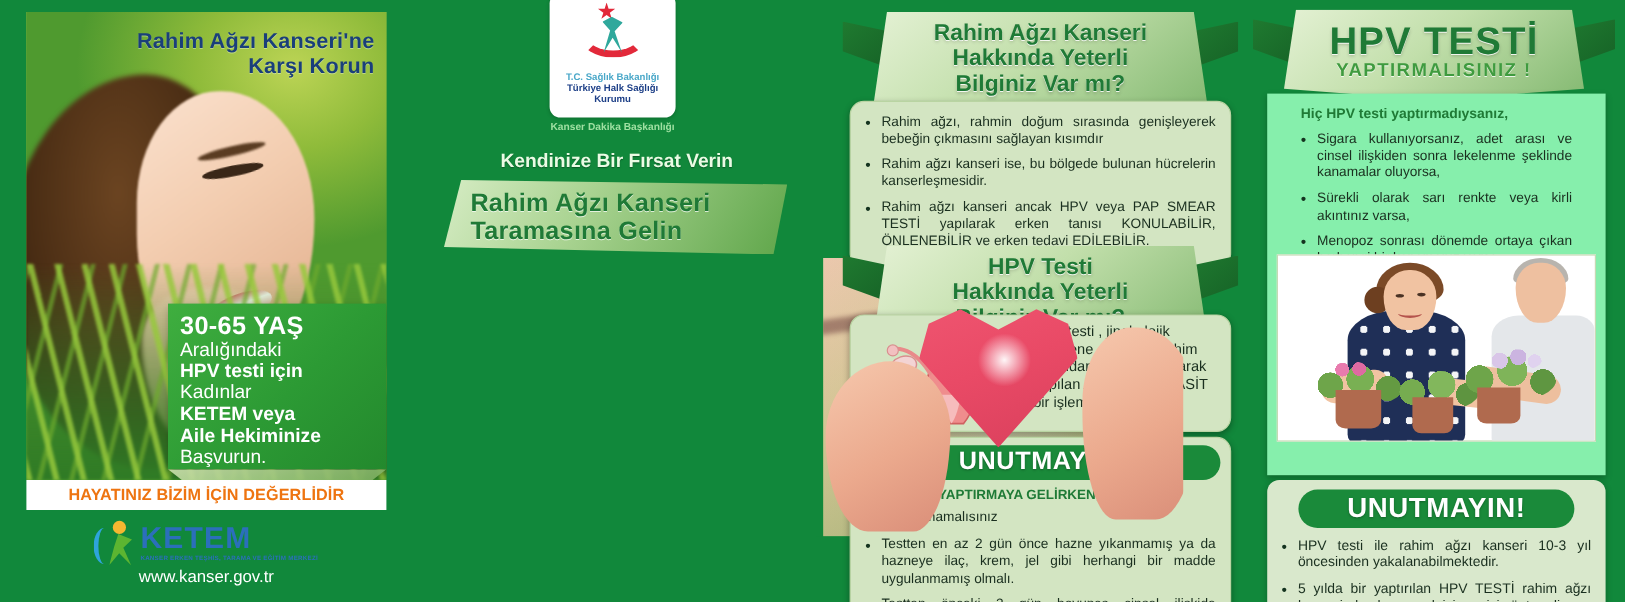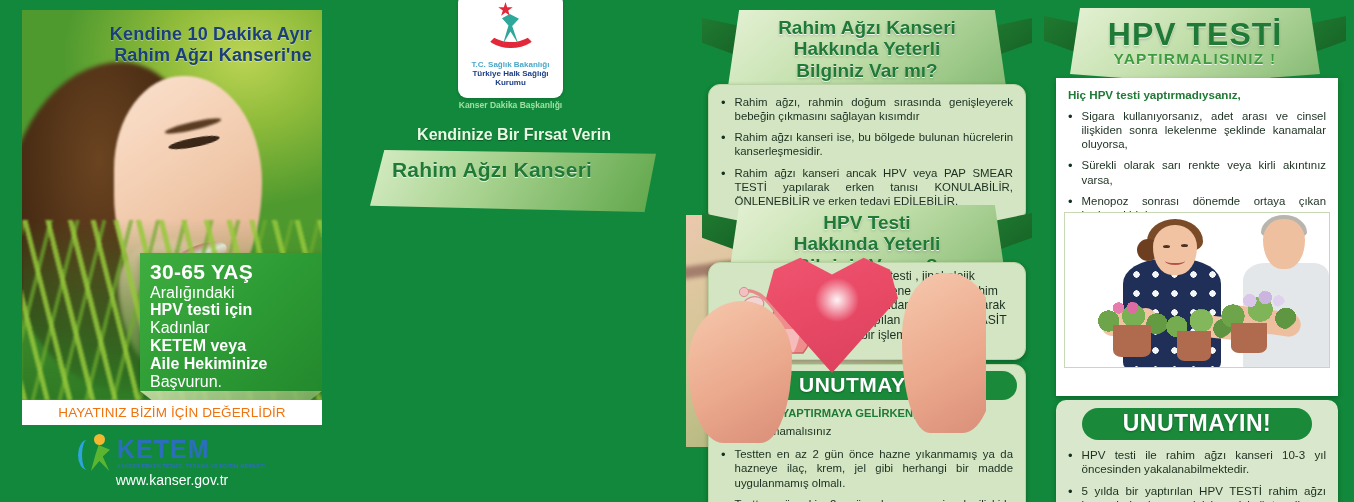--- a/index.html
+++ b/index.html
@@ -83,21 +83,21 @@
   #p1-fold {
     position: absolute; left: 118px; top: 381px; width: 182px; height: 20px;
     background: linear-gradient(160deg,#cfe3b0 0%, #9dc57e 50%, #6ea453 100%);
     clip-path: polygon(0 0, 100% 0, 86% 100%, 14% 100%);
     opacity: .9;
   }
   #p1-white {
     position: absolute; left: 22px; top: 400px; width: 300px; height: 25px;
     background: #fff; display: flex; align-items: center; justify-content: center;
   }
-  #p1-white span { color: #ee7410; font-weight: normal; font-size: 13.5px; letter-spacing: .1px; }
+  #p1-white span { color: #ee7410; font-weight: bold; font-size: 13.5px; letter-spacing: .1px; }
   #p1-logo { position: absolute; left: 22px; top: 428px; width: 300px; height: 70px; }
   #ketem-row { position: absolute; left: 56px; top: 6px; display: flex; align-items: center; }
   #ketem-mark { position: relative; width: 36px; height: 38px; }
   #ketem-mark .dot { position: absolute; left: 16px; top: 0; width: 11px; height: 11px; border-radius: 50%; background: #f5b731; }
   #ketem-mark .arcL { position: absolute; left: 0; top: 6px; width: 18px; height: 30px; border-left: 4px solid #2ea4dc; border-radius: 60% 0 0 60%; }
   #ketem-mark .body { position: absolute; left: 13px; top: 11px; width: 19px; height: 26px; background: #5cb531; clip-path: polygon(40% 0, 100% 18%, 62% 44%, 96% 100%, 44% 62%, 0 100%, 22% 40%); }
   #ketem-word { margin-left: 3px; }
   #ketem-word .kt { font-weight: bold; font-size: 25px; color: #2b6fbb; letter-spacing: 1px; line-height: 1; }
   #ketem-word .sub { font-size: 5.2px; font-weight: bold; color: #2b6fbb; letter-spacing: .2px; margin-top: 1px; }
   #ketem-url { position: absolute; left: 0; top: 44px; width: 300px; text-align: center; color: #fff; font-weight: normal; font-size: 14px; }
@@ -199,21 +199,21 @@
     padding: 2px 0 3px; text-shadow: 0 1px 2px rgba(0,0,0,.3);
   }
   .unut-sub { font-size: 11.2px; font-weight: bold; color: #1f7a36; margin: 0 12px 5px; }
 
   
   #panel4 { position: absolute; left: 1040px; top: 0; width: 314px; height: 502px; }
   #p4-box { position: absolute; left: 4px; top: 8px; width: 302px; }
   #p4-box .ribbon { clip-path: polygon(4% 0, 96% 0, 100% 84%, 50% 96%, 0 84%); padding: 10px 6px 18px; }
   #p4-t1 { font-weight: bold; font-size: 32px; color: #1f7a36; letter-spacing: 1px; line-height: 1; text-shadow: 0 1px 0 rgba(255,255,255,.85), 0 2px 3px rgba(0,0,0,.2); }
   #p4-t2 { font-weight: bold; font-size: 15.5px; color: #3f9b3f; letter-spacing: 1.2px; line-height: 1.2; text-shadow: 0 1px 0 rgba(255,255,255,.8); }
-  #p4-card { position: absolute; left: 16px; top: 78px; width: 282px; height: 318px; background: #ffffff; box-shadow: 0 2px 5px rgba(0,0,0,.25); padding: 10px 12px; }
+  #p4-card { position: absolute; left: 16px; top: 78px; width: 282px; height: 318px; background: #86efac; box-shadow: 0 2px 5px rgba(0,0,0,.25); padding: 10px 28px; }
   #p4-lead { font-size: 11.6px; font-weight: bold; color: #1f7a36; margin-bottom: 8px; }
   #p4-photo {
     position: absolute; left: 8px; top: 134px; width: 266px; height: 156px;
     background: #ffffff; border: 1px solid #c6d9b4; overflow: hidden;
   }
   .pers { position: absolute; }
   #w-dress { left: 58px; top: 46px; width: 98px; height: 112px;
     background: #1f2f57; border-radius: 40% 40% 10% 10% / 22% 22% 8% 8%; }
   #w-dress::after { content:""; position:absolute; inset:0;
     background-image: radial-gradient(circle 3.2px, #fff 98%, transparent 100%);
@@ -253,22 +253,22 @@
     <div id="p1-card">
       <div id="p1-hair"></div>
       <div id="p1-face"></div>
       <div id="p1-chin"></div>
       <div id="p1-brow"></div>
       <div id="p1-eye"></div>
       <div id="p1-lip"></div>
       <div id="p1-grass"></div>
 
       <div id="p1-head">
-        <div>Kendine 10 Dakika Ayır</div>
         <div>Rahim Ağzı Kanseri'ne</div>
+        <div>Karşı Korun</div>
       </div>
 
       <div id="p1-green">
         <div class="ln big">30-65 YAŞ</div>
         <div class="ln">Aralığındaki</div>
         <div class="ln b">HPV testi için</div>
         <div class="ln">Kadınlar</div>
         <div class="ln b">KETEM veya</div>
         <div class="ln b">Aile Hekiminize</div>
         <div class="ln">Başvurun.</div>
@@ -309,20 +309,21 @@
         <span>Kurumu</span>
       </div>
     </div>
     <div id="moh-sub">Kanser Dakika Başkanlığı</div>
 
     <div id="p2-pre">Kendinize Bir Fırsat Verin</div>
 
     <div id="p2-banner">
       <div class="t">
         <div>Rahim Ağzı Kanseri</div>
+        <div>Taramasına Gelin</div>
       </div>
     </div>
 
     <div id="p2-photo">
       <div id="p2-branch"></div>
       <div class="p2-hand" id="p2-handL"></div>
       <div class="p2-hand" id="p2-handR"></div>
       <div id="p2-heart"></div>
       <div id="p2-shine"></div>
     </div>

